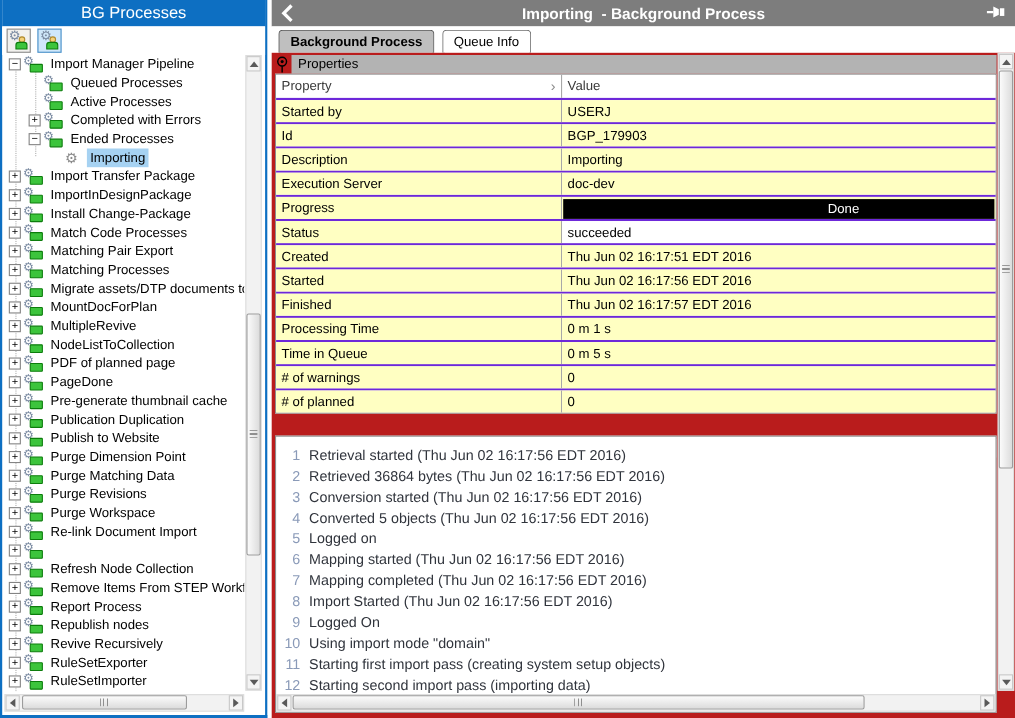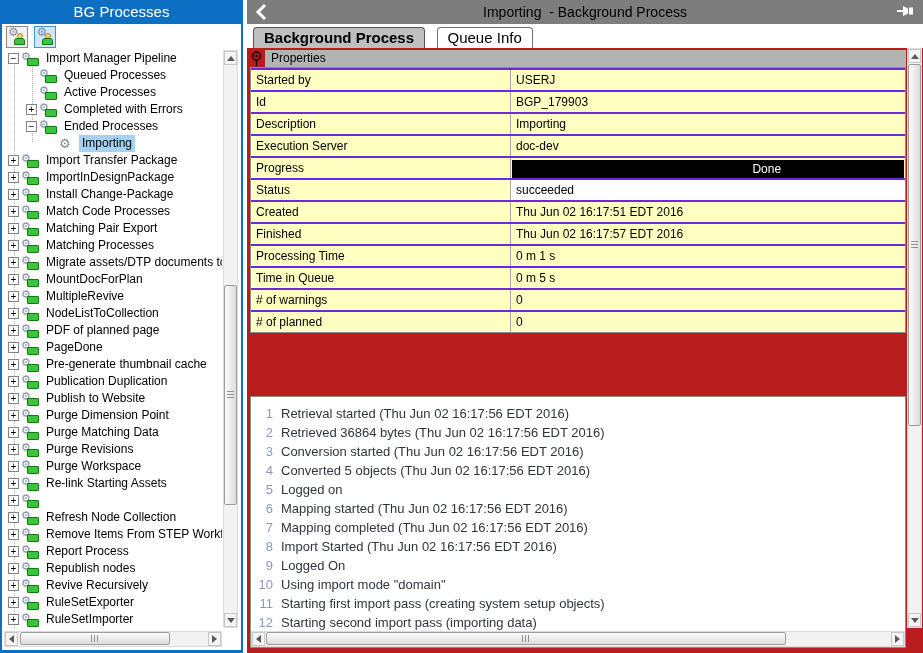--- a/index.html
+++ b/index.html
@@ -58,28 +58,28 @@
     background:linear-gradient(90deg,#fbfbfb,#dcdcdc); }
   .sb-thumb-v::after { content:""; position:absolute; left:2px; right:2px; top:50%; height:7px; margin-top:-4px;
     background:repeating-linear-gradient(0deg,#8f8f8f 0 1px,transparent 1px 3px); }
   .sb-thumb-h { position:absolute; top:0; height:13px; border:1px solid #9c9c9c; border-radius:2px;
     background:linear-gradient(180deg,#fbfbfb,#dcdcdc); }
   .sb-thumb-h::after { content:""; position:absolute; top:2px; bottom:2px; left:50%; width:8px; margin-left:-4px;
     background:repeating-linear-gradient(90deg,#8f8f8f 0 1px,transparent 1px 3px); }
 
   
   .right-panel { position:absolute; left:247px; top:0; right:0; height:653px; background:#fff; }
-  .rp-header { position:relative; height:24px; background:var(--header-gray); color:#000000; }
+  .rp-header { position:relative; height:24px; background:var(--header-gray); color:#ffffff;font-weight:bold; }
   .rp-title { position:absolute; left:0; right:0; top:0; line-height:24px; text-align:center;
     font-size:14px; white-space:pre; }
   .back-btn { position:absolute; left:8px; top:3px; width:14px; height:18px; cursor:pointer; }
   .pin-btn { position:absolute; right:8px; top:4px; width:18px; height:14px; cursor:pointer; }
   .rp-tabs { position:relative; height:24px; background:#fff; padding-left:6px; }
-  .tab { display:inline-block; height:21px; margin-top:3px; margin-right:7px; padding:0 10px;
-    border:1px solid #6e6e6e; border-bottom:none; border-radius:4px 4px 0 0; font-size:15px;
+  .tab { display:inline-block; height:21px; margin-top:3px; margin-right:2px; padding:0 10px;
+    border:1px solid #6e6e6e; border-bottom:none; border-radius:4px 4px 0 0; font-size:12px;
     line-height:20px; color:#000; background:#fff; cursor:pointer; vertical-align:bottom;text-align:right; }
   .tab.selected { background:var(--tab-selected); font-weight:bold; border-color:#565656; }
 
   .rp-content { position:absolute; top:48px; left:0; right:0; bottom:0; background:#b91c1c; }
   .section-header { position:absolute; left:3px; right:17px; height:17px; display:flex; align-items:center; }
   .section-pin { flex:0 0 15px; height:17px; display:flex; align-items:center; }
   .section-bar { flex:1; height:17px; background:var(--section-gray); color:#000; font-size:12px;
     line-height:17px; padding-left:6px; }
 
   .prop-table { position:absolute; left:3px; right:17px; top:19px; border:1px solid #8c8c8c; background:#fff; }
@@ -328,21 +328,21 @@
             <span class="ti-folder"></span>
           </span>
           <span class="tree-label">Purge Workspace</span>
         </div>
         <div class="tree-row lvl0">
           <span class="expander">+</span>
           <span class="tree-icon">
             <span class="ti-gear">⚙</span>
             <span class="ti-folder"></span>
           </span>
-          <span class="tree-label">Re-link Starting Assets</span>
+          <span class="tree-label">Re-link Document Import</span>
         </div>
         <div class="tree-row lvl0">
           <span class="expander">+</span>
           <span class="tree-icon">
             <span class="ti-gear">⚙</span>
             <span class="ti-folder"></span>
           </span>
         </div>
         <div class="tree-row lvl0">
           <span class="expander">+</span>
@@ -451,20 +451,27 @@
           <svg width="13" height="17" viewBox="0 0 13 17">
             <circle cx="6.5" cy="6" r="4" fill="none" stroke="#000" stroke-width="1.3"></circle>
             <circle cx="6.5" cy="6" r="1.4" fill="#000"></circle>
             <line x1="6.5" y1="10" x2="6.5" y2="16" stroke="#000" stroke-width="1.3"></line>
           </svg>
         </span>
         <span class="section-bar">Properties</span>
       </div>
 
       <div class="prop-table" id="prop-table">
+        <div class="pt-row head">
+          <div class="pt-cell-p">
+            <span>Property</span>
+            <span class="sort-chev">›</span>
+          </div>
+          <div class="pt-cell-v">Value</div>
+        </div>
       <div class="pt-row data">
             <div class="pt-cell-p">Started by</div>
             <div class="pt-cell-v">USERJ</div>
           </div>
           <div class="pt-row data">
             <div class="pt-cell-p">Id</div>
             <div class="pt-cell-v">BGP_179903</div>
           </div>
           <div class="pt-row data">
             <div class="pt-cell-p">Description</div>
@@ -482,20 +489,24 @@
               </div>
             </div>
           </div>
           <div class="pt-row data">
             <div class="pt-cell-p">Status</div>
             <div class="pt-cell-v plain">succeeded</div>
           </div>
           <div class="pt-row data">
             <div class="pt-cell-p">Created</div>
             <div class="pt-cell-v">Thu Jun 02 16:17:51 EDT 2016</div>
+          </div>
+          <div class="pt-row data">
+            <div class="pt-cell-p">Started</div>
+            <div class="pt-cell-v">Thu Jun 02 16:17:56 EDT 2016</div>
           </div>
           <div class="pt-row data">
             <div class="pt-cell-p">Finished</div>
             <div class="pt-cell-v">Thu Jun 02 16:17:57 EDT 2016</div>
           </div>
           <div class="pt-row data">
             <div class="pt-cell-p">Processing Time</div>
             <div class="pt-cell-v">0 m 1 s</div>
           </div>
           <div class="pt-row data">

